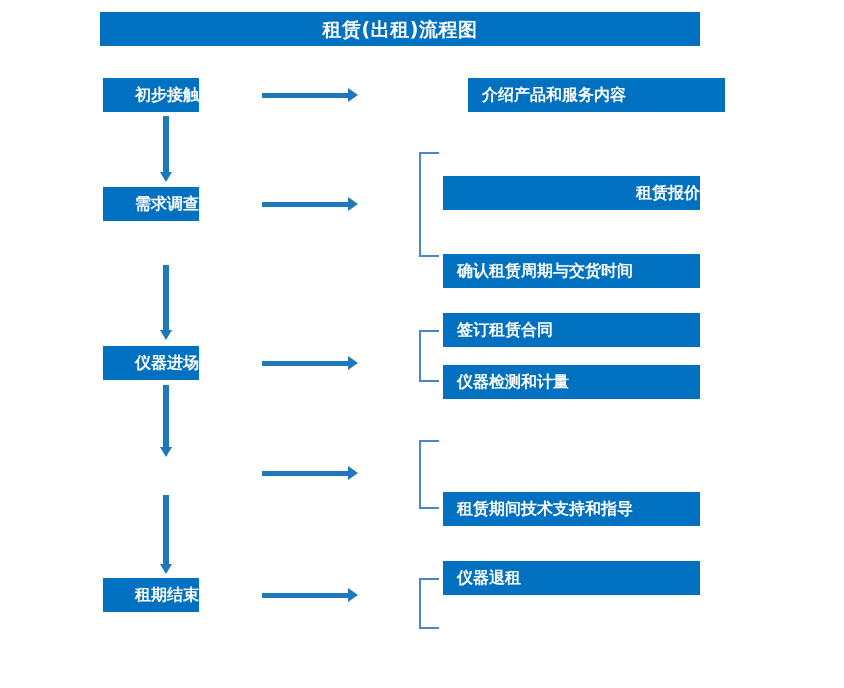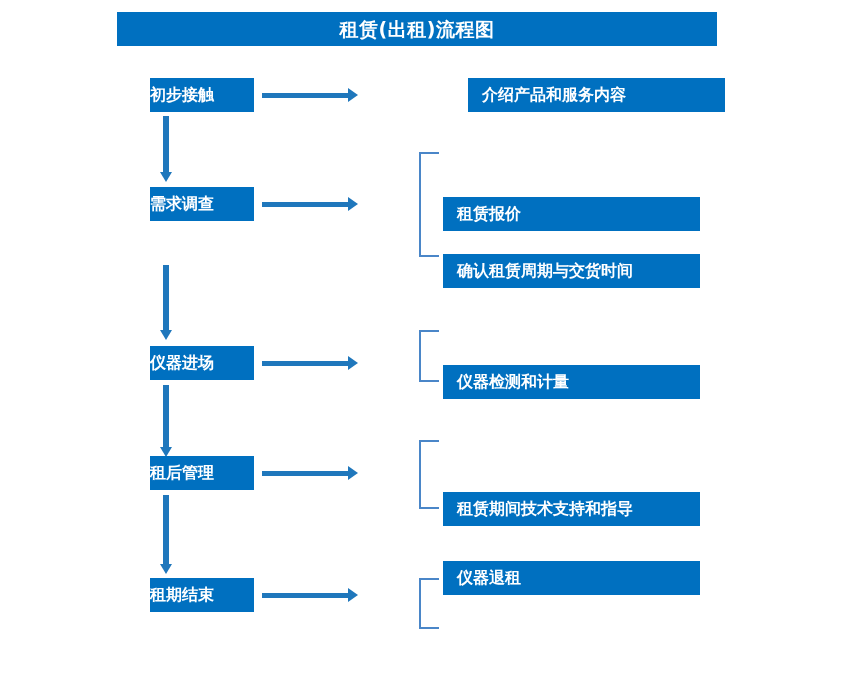--- a/index.html
+++ b/index.html
@@ -28,21 +28,20 @@
   .title-bar {
     position: absolute;
     left: 100px;
     top: 12px;
     width: 600px;
     height: 34px;
     background: #0070c0;
     display: flex;
     align-items: center;
     justify-content: center;
-    margin-left: 17px;
   }
   .title-bar .title-text {
     color: #ffffff;
     font-size: 19px;
     font-weight: bold;
     letter-spacing: 0.5px;
     line-height: 1;
   }
 
   
@@ -58,23 +57,22 @@
     color: #ffffff;
     font-size: 17px;
     font-weight: bold;
     line-height: 1;
     white-space: nowrap;
   }
 
   
   .box.stage {
     left: 103px;
-    width: 104px;
-    justify-content: flex-start;
-    margin-left: 47px;
+    width: 96px;
+    justify-content: flex-end;
   }
   .box.stage .box-label {
     font-size: 16px;
   }
 
   
   .box.detail {
     left: 443px;
     width: 257px;
     justify-content: flex-start;
@@ -176,23 +174,20 @@
 
   <div class="box stage" style="top:346px;">
     <span class="box-label">仪器进场</span>
   </div>
 
   <div class="v-arrow" style="top:385px; height:72px;">
     <span class="shaft"></span>
     <span class="head"></span>
   </div>
 
-  <div class="box stage" style="top:456px;">
-    <span class="box-label">租后管理</span>
-  </div>
 
   <div class="v-arrow" style="top:495px; height:79px;">
     <span class="shaft"></span>
     <span class="head"></span>
   </div>
 
   <div class="box stage" style="top:578px;">
     <span class="box-label">租期结束</span>
   </div>
 
@@ -219,27 +214,30 @@
 
   <div class="bracket" style="top:152px; height:105px;"></div>
   <div class="bracket" style="top:330px; height:52px;"></div>
   <div class="bracket" style="top:440px; height:69px;"></div>
   <div class="bracket" style="top:578px; height:51px;"></div>
 
   <div class="box detail" style="top:78px;margin-left:25px;">
     <span class="box-label">介绍产品和服务内容</span>
   </div>
 
-  <div class="box detail" style="top:197px;">
+  <div class="box detail" style="top:176px;justify-content:flex-end;">
     <span class="box-label">租赁报价</span>
   </div>
   <div class="box detail" style="top:254px;align-items:center;">
     <span class="box-label">确认租赁周期与交货时间</span>
   </div>
 
+  <div class="box detail" style="top:313px;">
+    <span class="box-label">签订租赁合同</span>
+  </div>
   <div class="box detail" style="top:365px;">
     <span class="box-label">仪器检测和计量</span>
   </div>
 
   <div class="box detail" style="top:492px;">
     <span class="box-label">租赁期间技术支持和指导</span>
   </div>
 
   <div class="box detail" style="top:561px;">
     <span class="box-label">仪器退租</span>

